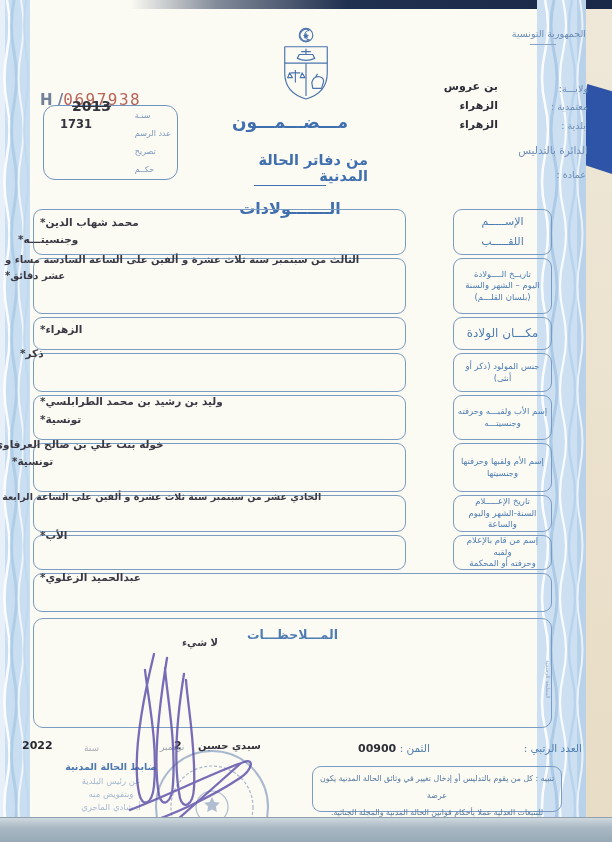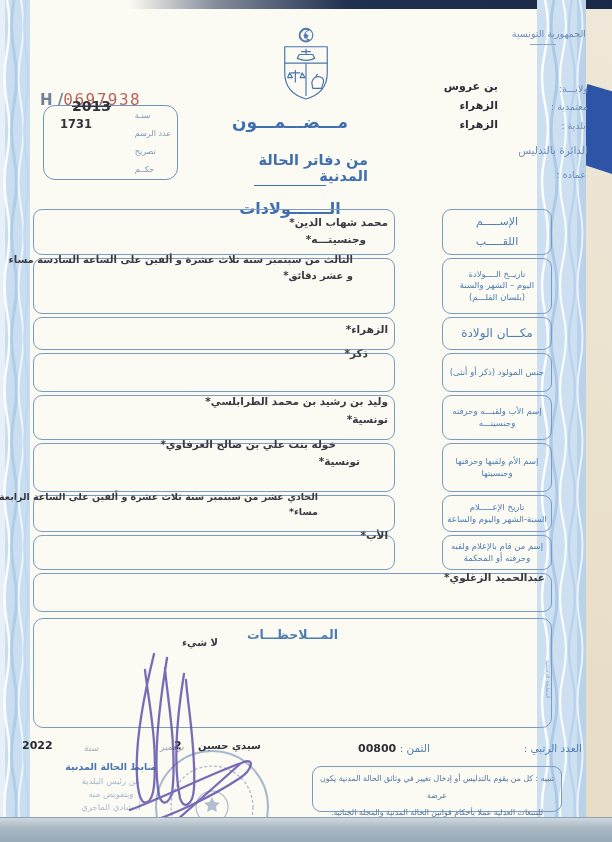--- a/index.html
+++ b/index.html
@@ -41,26 +41,26 @@
   .emblem{position:absolute;left:277px;top:26px;}
   .title-blk{position:absolute;left:212px;top:112px;width:156px;text-align:center;color:#3f6fae;}
   .title-blk .t1{font-size:17px;font-weight:bold;letter-spacing:1px;}
   .title-blk .t2{font-size:14.5px;font-weight:bold;margin-top:20px;text-align:right;}
   .title-blk .t2u{width:72px;margin:1px auto 0;border-top:1.2px solid #3f6fae;}
   .title-blk .t3{font-size:16px;font-weight:bold;margin-top:13px;}
   
   .ctable{position:absolute;left:33px;top:209px;width:519px;display:flex;
     flex-direction:column;gap:3px;}
   .trow{display:flex;column-gap:5px;}
-  .lblbox{width:110px;flex:none;border:1.2px solid #7a9cc2;border-radius:9px;
+  .lblbox{width:99px;flex:none;border:1.2px solid #7a9cc2;border-radius:9px;
     display:flex;flex-direction:column;justify-content:center;align-items:center;
     color:#4e7db2;text-align:center;padding:2px 3px;box-sizing:border-box;line-height:1.35;margin-left:42px;}
   .valbox{flex:1;border:1.2px solid #7a9cc2;border-radius:9px;box-sizing:border-box;
     padding:1px 6px;}
-  .vline{text-align:right;font-size:10.5px;font-weight:bold;color:#3a3943;
+  .vline{text-align:left;font-size:10.5px;font-weight:bold;color:#3a3943;
     position:relative;line-height:1.6;}
   .lline{font-size:8.5px;}
   .remarks{margin-top:3px;height:110px;border:1.2px solid #7a9cc2;border-radius:10px;
     position:relative;box-sizing:border-box;}
   .remarks .rt{ text-align:center;padding-top:8px;color:#4e7db2;
     font-weight:bold;font-size:12.5px;letter-spacing:1px;}
   .remarks .rv{position:absolute;left:148px;top:18px;font-size:10px;
     font-weight:bold;color:#3a3943;}
   
   .ordinal{position:absolute;right:30px;top:742px;font-size:10.5px;color:#4e7db2;}
@@ -254,21 +254,21 @@
 
     <div class="remarks">
       <div class="rt">المـــلاحظـــات</div>
       <div class="rv">لا شيء</div>
     </div>
   </div>
 
   <div class="ordinal">العدد الرتبي :</div>
   <div class="price">
     <span>الثمن :</span>
-    <b>00800</b>
+    <b>00900</b>
   </div>
   <div class="noticebox">
     <div>تنبيه : كل من يقوم بالتدليس أو إدخال تغيير في وثائق الحالة المدنية يكون عرضة</div>
     <div>للتتبعات العدلية عملا بأحكام قوانين الحالة المدنية والمجلة الجنائية.</div>
   </div>
 
   <span class="d-place">سيدي حسين</span>
   <span class="d-day">2</span>
   <span class="d-month">نوفمبر</span>
   <span class="d-yword">سنة</span>

